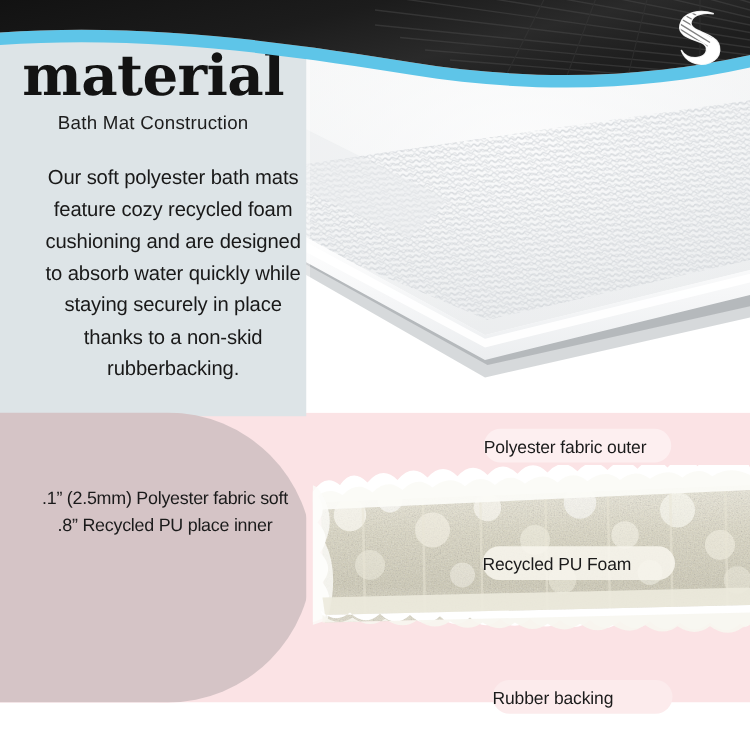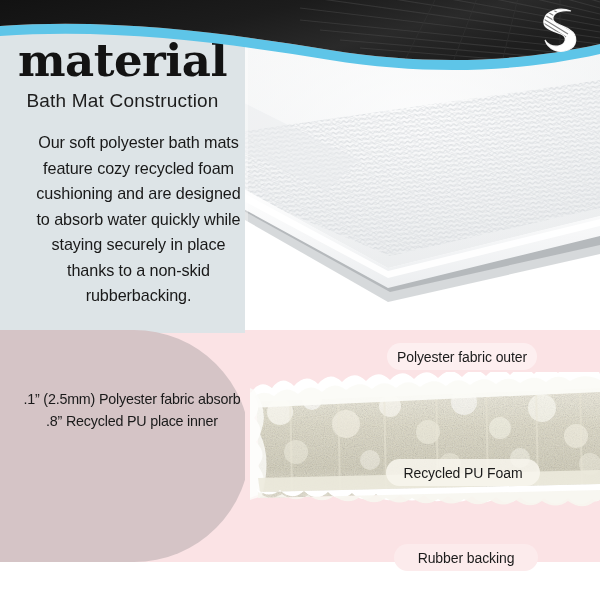--- a/index.html
+++ b/index.html
@@ -15,21 +15,21 @@
     position:absolute;left:0;top:28px;width:245px;height:305px;
     background:#dde4e7;z-index:20;
   }
   .title{
     position:absolute;left:0;top:10px;width:245px;text-align:center;
     font-family:"DejaVu Serif",serif;font-weight:700;font-size:45px;
     letter-spacing:-0.5px;color:#131313;line-height:1;
   }
   .subtitle{
     position:absolute;left:0;top:62px;width:245px;text-align:center;
-    font-family:"Liberation Sans",sans-serif;font-weight:400;font-size:19px;
+    font-family:"Liberation Sans",sans-serif;font-weight:400;font-size:15px;
     color:#1d1d1d;letter-spacing:.2px;
   }
   .body-copy{
     position:absolute;left:13px;top:102px;width:219px;text-align:center;
     font-family:"Liberation Sans",sans-serif;font-weight:400;font-size:16.2px;
     line-height:25.5px;color:#191919;letter-spacing:-.1px;margin-left:16px;
   }
   .pink-blob{
     position:absolute;left:-180px;top:330px;width:430px;height:232px;
     background:#fbe3e5;border-top-right-radius:150px;border-bottom-right-radius:150px;
@@ -61,25 +61,25 @@
   .foam-photo{
     position:absolute;left:250px;top:372px;width:350px;height:146px;z-index:14;overflow:hidden;
   }
 
   
   .pill{
     position:absolute;z-index:35;
     border-radius:30px;
     font-family:"Liberation Sans",sans-serif;
     font-size:14px;color:#1b1b1b;letter-spacing:-.1px;
-    display:flex;align-items:center;justify-content:center;
+    display:flex;align-items:center;justify-content:flex-start;
     white-space:nowrap;
   }
   .pill-1{left:387px;top:343px;width:150px;height:27px;background:#fdeff0;}
-  .pill-2{left:386px;top:459px;width:154px;height:27px;background:rgba(248,246,238,.86);}
+  .pill-2{left:386px;top:437px;width:154px;height:27px;background:rgba(248,246,238,.86);}
   .pill-3{left:394px;top:544px;width:144px;height:27px;background:#fcebec;}
 
   
   .logo{position:absolute;right:14px;top:4px;width:56px;height:52px;z-index:60;}
 </style>
 </head>
 <body>
 
 <div id="page">
 
@@ -239,21 +239,21 @@
     <div class="title">material</div>
     <div class="subtitle">Bath Mat Construction</div>
     <div class="body-copy">Our soft polyester bath mats feature cozy recycled foam cushioning and are designed to absorb water quickly while staying securely in place thanks to a non-skid rubberbacking.</div>
   </div>
 
   <div class="mauve-clip">
     <div class="mauve-inner"></div>
   </div>
 
   <div class="specs">
-    <div class="spec-line">.1” (2.5mm) Polyester fabric absorb</div>
+    <div class="spec-line">.1” (2.5mm) Polyester fabric soft</div>
     <div class="spec-line">.8” Recycled PU place inner</div>
   </div>
 
   <div class="pill pill-1">
     <span>Polyester fabric outer</span>
   </div>
   <div class="pill pill-2">
     <span>Recycled PU Foam</span>
   </div>
   <div class="pill pill-3">

